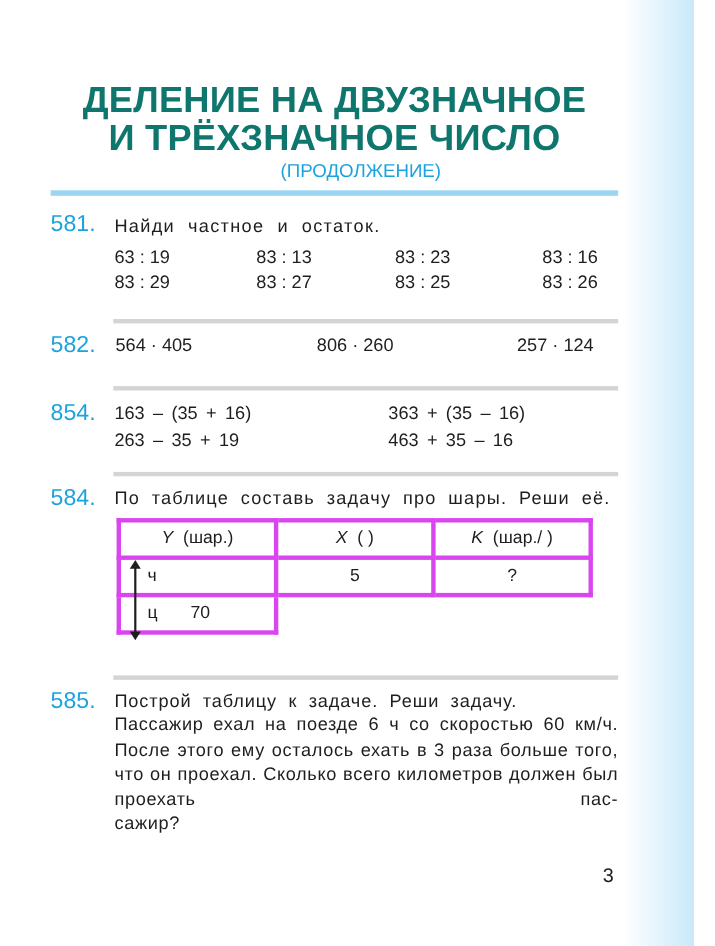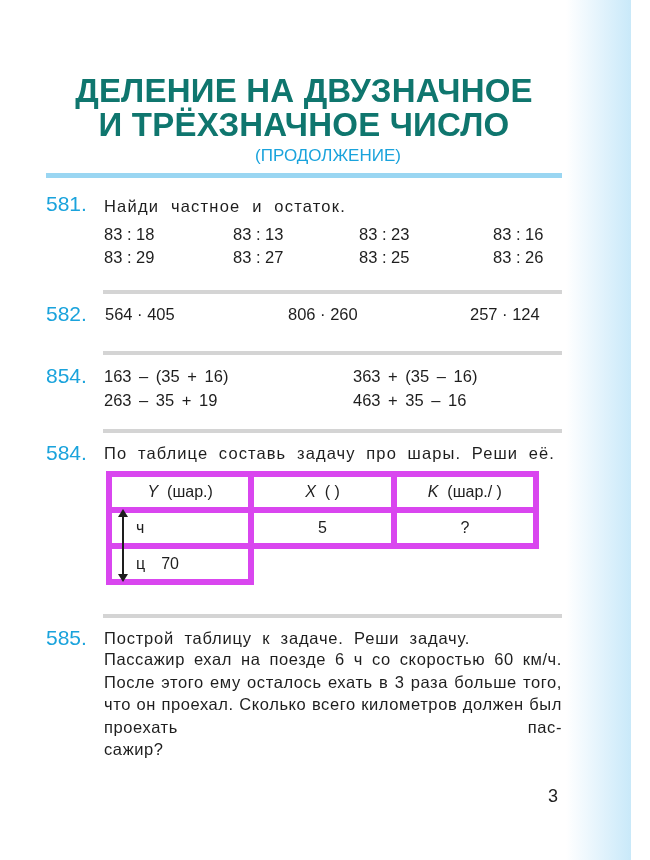--- a/index.html
+++ b/index.html
@@ -34,21 +34,21 @@
       position: absolute; left: 46px; color: #1aa3dc; font-weight: normal; font-size: 21px;
     }
     .txt { position: absolute; font-size: 16.5px; white-space: nowrap; }
     .para {
       position: absolute; left: 104px; width: 458px; font-size: 16.5px; line-height: 22.5px;
       text-align: justify; text-align-last: justify; letter-spacing: 0.6px;
     }
     .para .last { display: block; text-align: left; text-align-last: left; }
     .tbl { position: absolute; border-collapse: collapse; font-size: 16px; }
     .tbl td {
-      border: 6px solid #d946ef; text-align: center; height: 30px; padding: 0;
+      border: 4px solid #d946ef; text-align: center; height: 30px; padding: 0;
     }
     .tbl td.empty { border: none; }
     .it { font-style: italic; }
     .arrow-line {
       position: absolute; left: 122px; top: 513px; width: 2px; height: 66px; background: #1e1e1e;
     }
     .arrow-up {
       position: absolute; left: 118px; top: 509px; width: 0; height: 0;
       border-left: 5px solid transparent; border-right: 5px solid transparent;
       border-bottom: 8px solid #1e1e1e;
@@ -65,21 +65,21 @@
 
 <div class="side-strip"></div>
 
 <div class="title l1">ДЕЛЕНИЕ НА ДВУЗНАЧНОЕ</div>
 <div class="title l2">И ТРЁХЗНАЧНОЕ ЧИСЛО</div>
 <div class="subtitle">(ПРОДОЛЖЕНИЕ)</div>
 <div class="head-bar"></div>
 
 <div class="num" style="top:192px">581.</div>
 <div class="txt" style="left:104px;top:197px;letter-spacing:1.2px;word-spacing:6px">Найди частное и остаток.</div>
-<div class="txt" style="left:104px;top:225px">83 : 18</div>
+<div class="txt" style="left:104px;top:225px">63 : 19</div>
 <div class="txt" style="left:233px;top:225px">83 : 13</div>
 <div class="txt" style="left:359px;top:225px">83 : 23</div>
 <div class="txt" style="left:493px;top:225px">83 : 16</div>
 <div class="txt" style="left:104px;top:248px">83 : 29</div>
 <div class="txt" style="left:233px;top:248px">83 : 27</div>
 <div class="txt" style="left:359px;top:248px">83 : 25</div>
 <div class="txt" style="left:493px;top:248px">83 : 26</div>
 
 <div class="divider" style="top:290px"></div>
 
@@ -112,21 +112,21 @@
     <td><span class="it">Y</span>&nbsp;&nbsp;<span>(шар.)</span></td>
     <td><span class="it">X</span>&nbsp;&nbsp;<span>( )</span></td>
     <td><span class="it">K</span>&nbsp;&nbsp;<span>(шар./ )</span></td>
   </tr>
   <tr>
     <td style="text-align:left;padding-left:24px"><span>ч</span></td>
     <td>5</td>
     <td>?</td>
   </tr>
   <tr>
-    <td style="text-align:left;padding-left:24px"><span>ц</span><span style="margin-left:16px">70</span></td>
+    <td style="text-align:left;padding-left:24px"><span>ц</span><span style="margin-left:30px">70</span></td>
     <td class="empty"></td>
     <td class="empty"></td>
   </tr>
 </tbody>
   </table>
 <div class="arrow-line"></div>
 <div class="arrow-up"></div>
 <div class="arrow-down"></div>
 
 <div class="divider" style="top:614px"></div>

